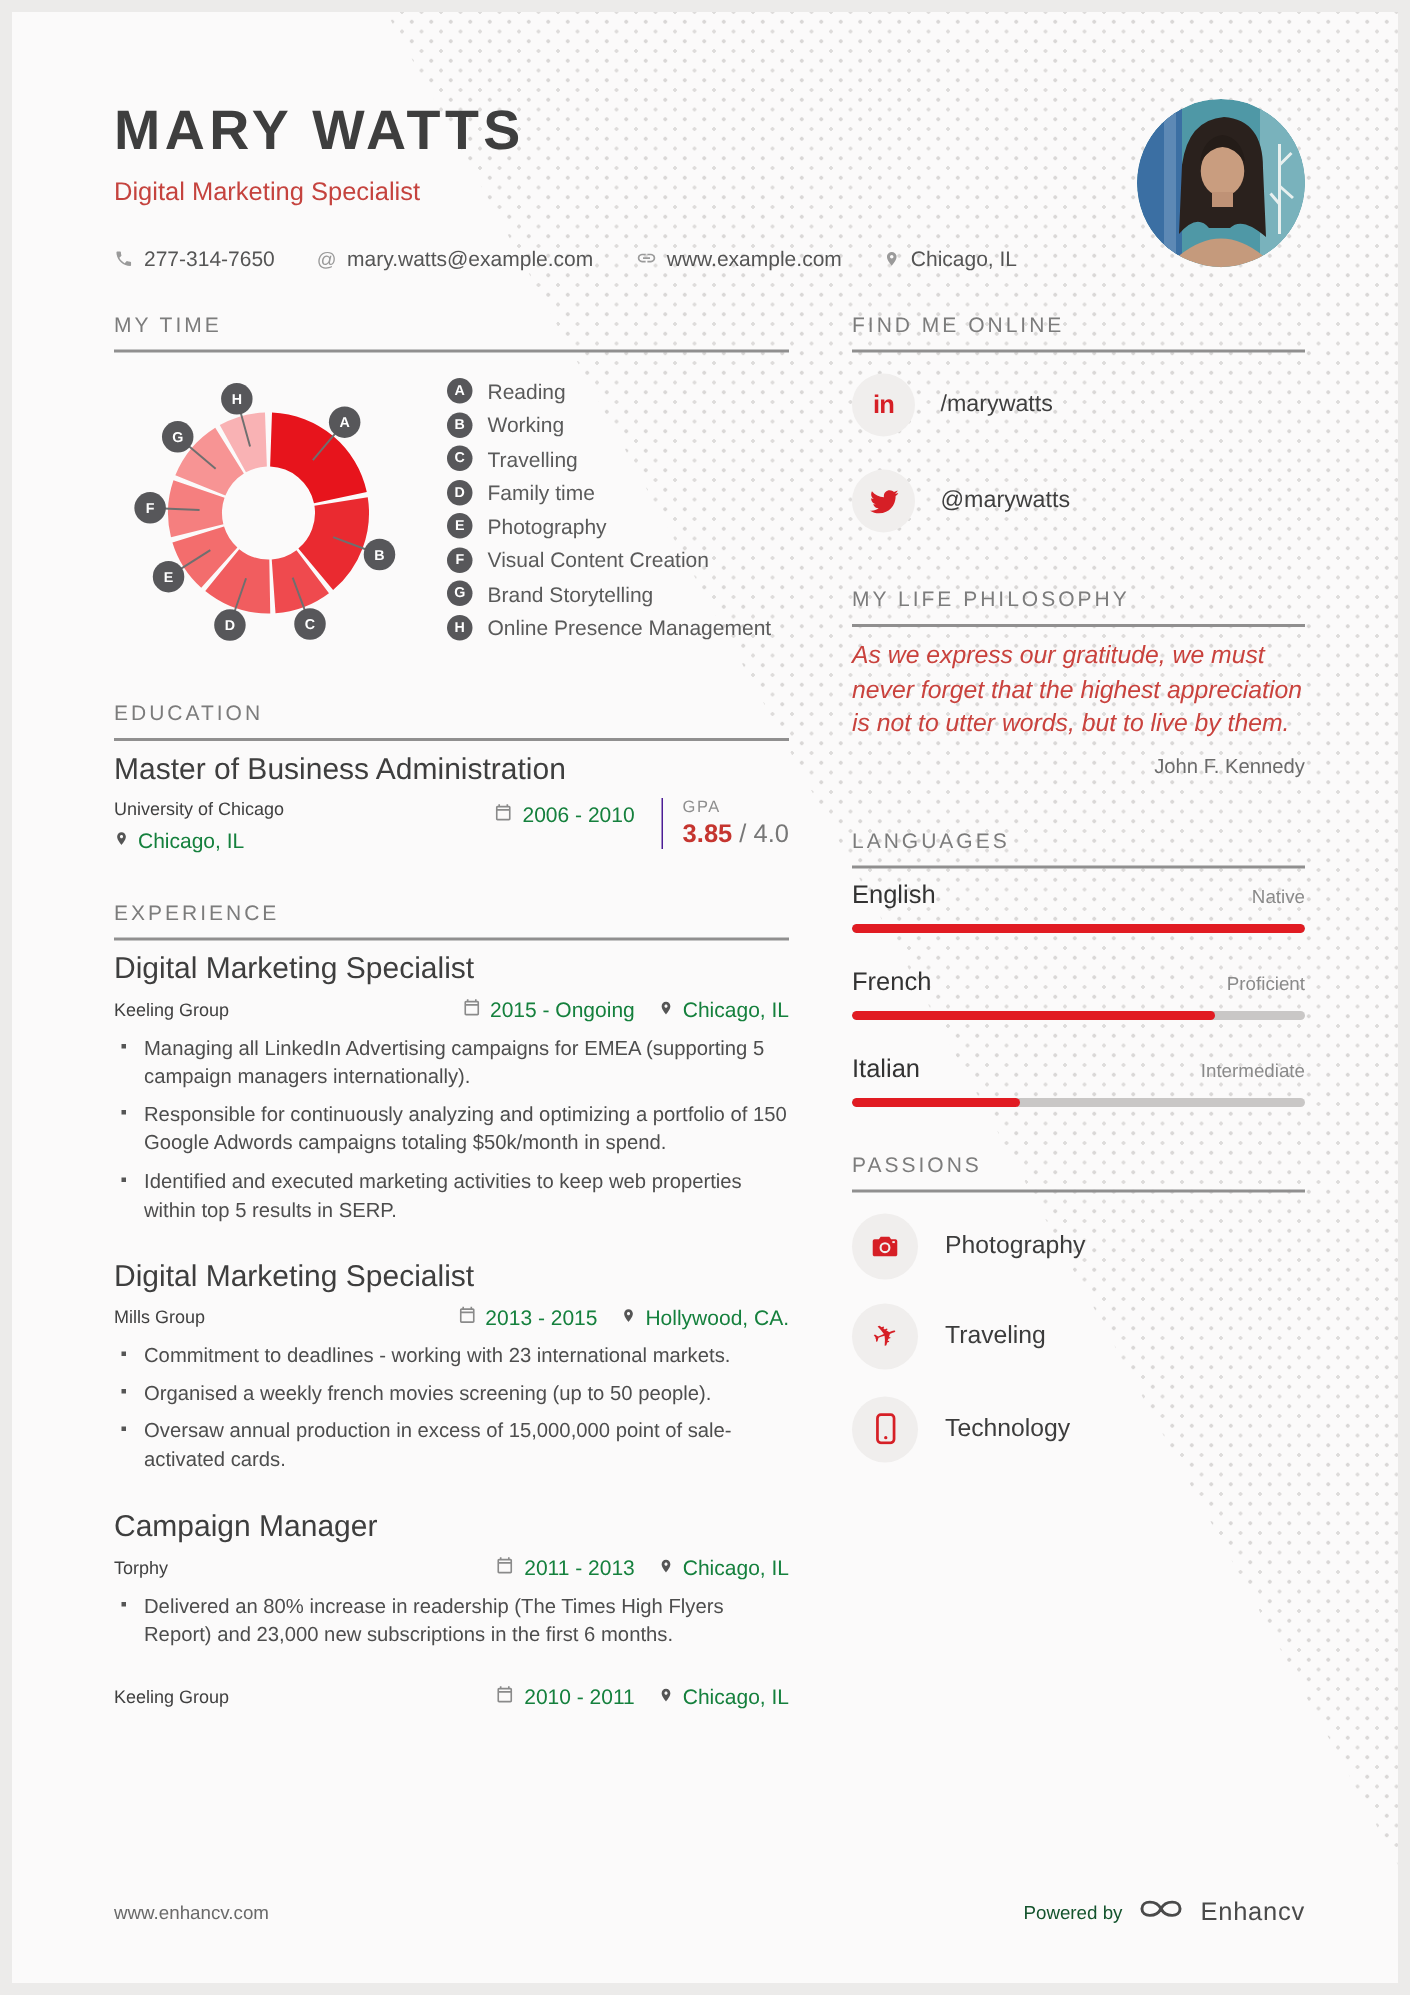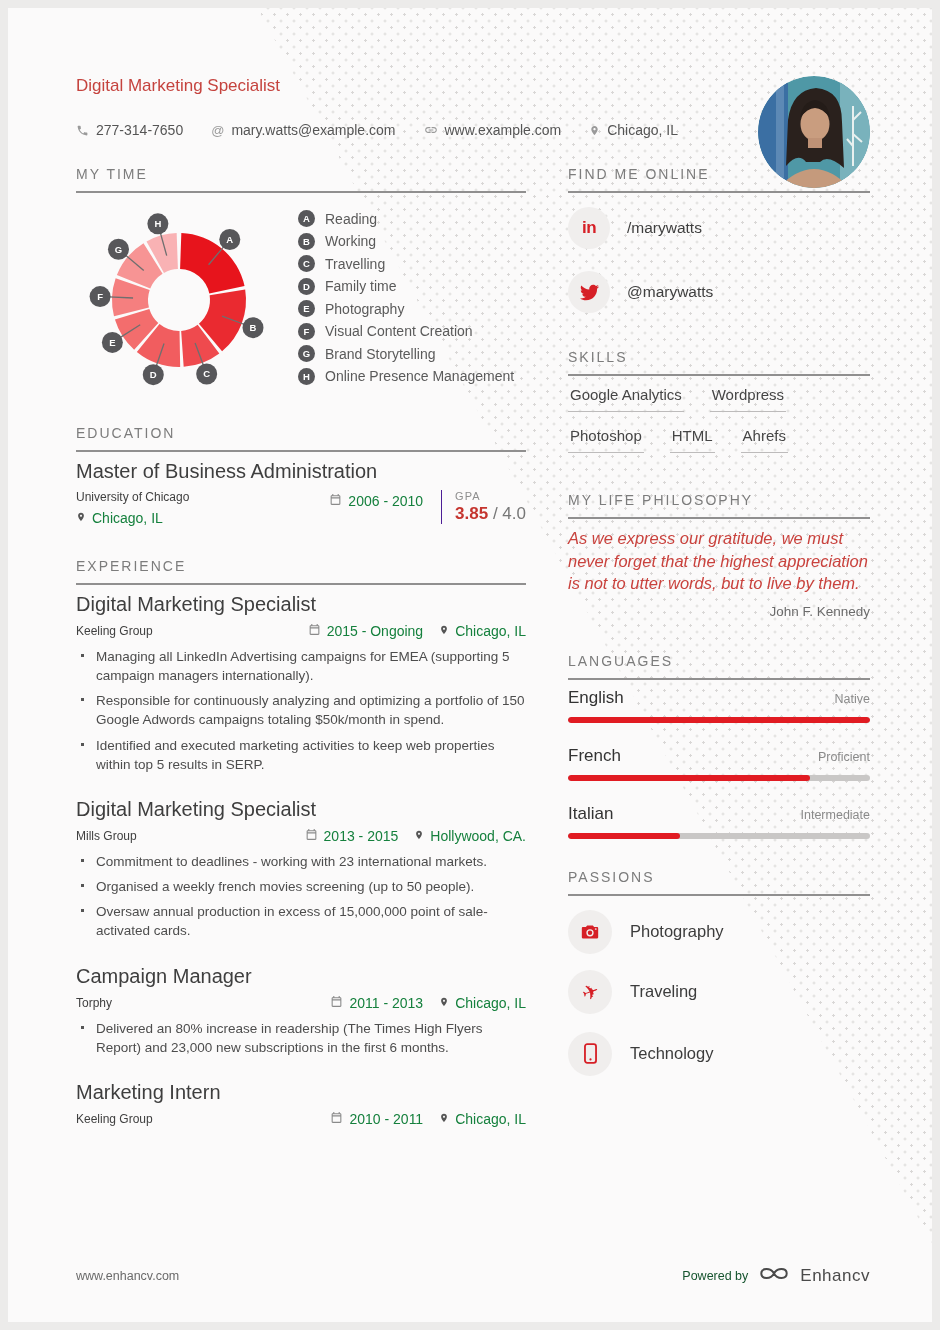--- a/index.html
+++ b/index.html
@@ -90,20 +90,21 @@
   .f-brand { font-size:17px; color:#4a4a4a; letter-spacing:0.5px; }
 </style>
 </head>
 <body>
 
 <div class="card">
   <div class="dots"></div>
   <div class="content">
 
     <div class="hdr">
+      <div class="name">MARY WATTS</div>
       <div class="title">Digital Marketing Specialist</div>
       <div class="contact">
         <span class="ci">
           <span>
               <svg width="13" height="13" viewBox="0 0 24 24" fill="#9a9a9a">
                 <path d="M6.6 10.8c1.4 2.8 3.8 5.1 6.6 6.6l2.2-2.2c.3-.3.7-.4 1-.2 1.1.4 2.3.6 3.6.6.6 0 1 .4 1 1V20c0 .6-.4 1-1 1C10.8 21 3 13.2 3 3.9 3 3.4 3.4 3 4 3h3.5c.6 0 1 .4 1 1 0 1.2.2 2.4.6 3.6.1.3 0 .7-.2 1l-2.3 2.2z"></path>
               </svg>
             </span>
           <span>277-314-7650</span>
         </span>
@@ -320,21 +321,20 @@
                     </svg></span>
                   <span>Chicago, IL</span>
                 </span>
             </div>
             <ul class="bullets">
               <li>Delivered an 80% increase in readership (The Times High Flyers Report) and 23,000 new subscriptions in the first 6 months.</li>
             </ul>
           </div>
 
           <div class="job">
-            <div class="entry-title">Marketing Intern</div>
             <div class="job-meta">
               <span class="red-link">Keeling Group</span>
               <span class="meta-gray">
                   <span><svg width="13" height="13" viewBox="0 0 24 24" fill="#8a8a8a">
                       <path d="M19 4h-1V2h-2v2H8V2H6v2H5c-1.1 0-2 .9-2 2v14c0 1.1.9 2 2 2h14c1.1 0 2-.9 2-2V6c0-1.1-.9-2-2-2zm0 16H5V10h14v10zM5 8V6h14v2H5z"></path>
                     </svg></span>
                   <span>2010 - 2011</span>
                 </span>
               <span class="meta-gray">
                   <span><svg width="10" height="12" viewBox="0 0 24 24" fill="#555">
@@ -360,30 +360,20 @@
           <div class="online-item">
             <span class="circ">
               <svg width="19" height="19" viewBox="0 0 24 24" fill="#d61f26">
                   <path d="M23.954 4.569c-.885.389-1.83.654-2.825.775 1.014-.611 1.794-1.574 2.163-2.723-.951.555-2.005.959-3.127 1.184-.896-.959-2.173-1.559-3.591-1.559-2.717 0-4.92 2.203-4.92 4.917 0 .39.045.765.127 1.124C7.691 8.094 4.066 6.13 1.64 3.161c-.427.722-.666 1.561-.666 2.475 0 1.71.87 3.213 2.188 4.096-.807-.026-1.566-.248-2.228-.616v.061c0 2.385 1.693 4.374 3.946 4.827-.413.111-.849.171-1.296.171-.314 0-.615-.03-.916-.086.631 1.953 2.445 3.377 4.604 3.417-1.68 1.319-3.809 2.105-6.102 2.105-.39 0-.779-.023-1.17-.067 2.189 1.394 4.768 2.209 7.557 2.209 9.054 0 13.999-7.496 13.999-13.986 0-.209 0-.42-.015-.63.961-.689 1.8-1.56 2.46-2.548z"></path>
                 </svg>
             </span>
             <span class="handle">@marywatts</span>
           </div>
         </div>
 
-        <div class="rsec" style="margin-bottom:26px;">
-          <div class="section-h">SKILLS</div>
-          <div class="skills-wrap">
-            <span class="skill">Google Analytics</span>
-            <span class="skill">Wordpress</span>
-            <span class="skill">Photoshop</span>
-            <span class="skill">HTML</span>
-            <span class="skill">Ahrefs</span>
-          </div>
-        </div>
 
         <div class="rsec" style="margin-bottom:34px;">
           <div class="section-h">MY LIFE PHILOSOPHY</div>
           <div class="quote" style="margin-top:4px;">As we express our gratitude, we must never forget that the highest appreciation is not to utter words, but to live by them.</div>
           <div class="quote-author">John F. Kennedy</div>
         </div>
 
         <div class="rsec" style="margin-bottom:30px;">
           <div class="section-h">LANGUAGES</div>
           <div class="lang-item" style="margin-top:8px;">

